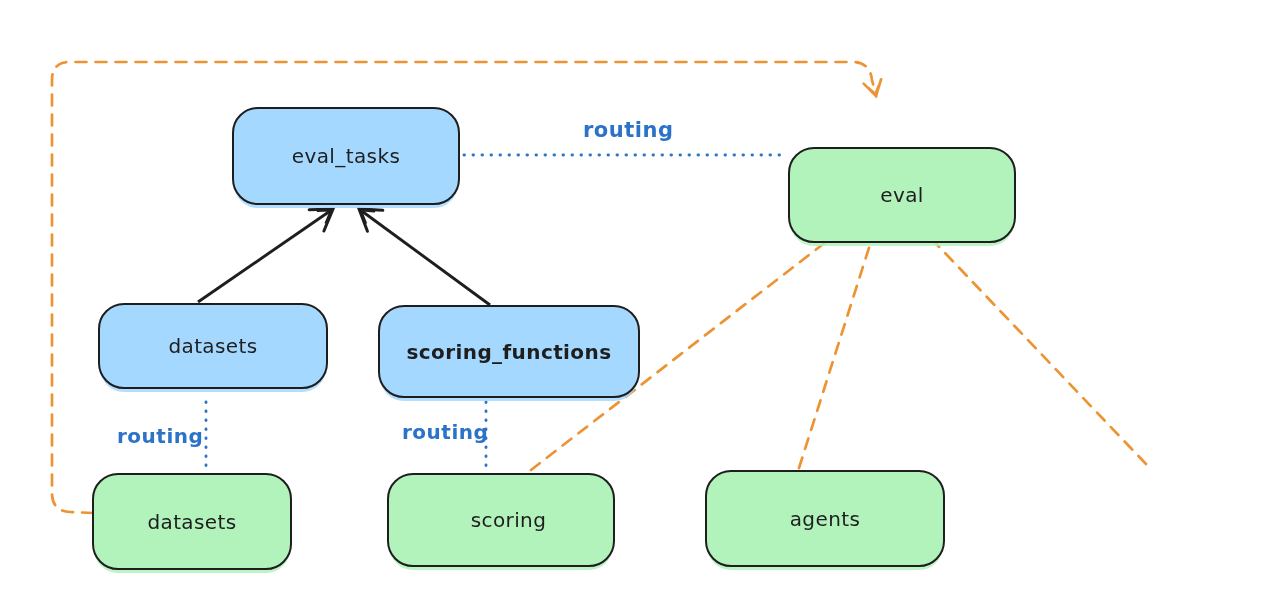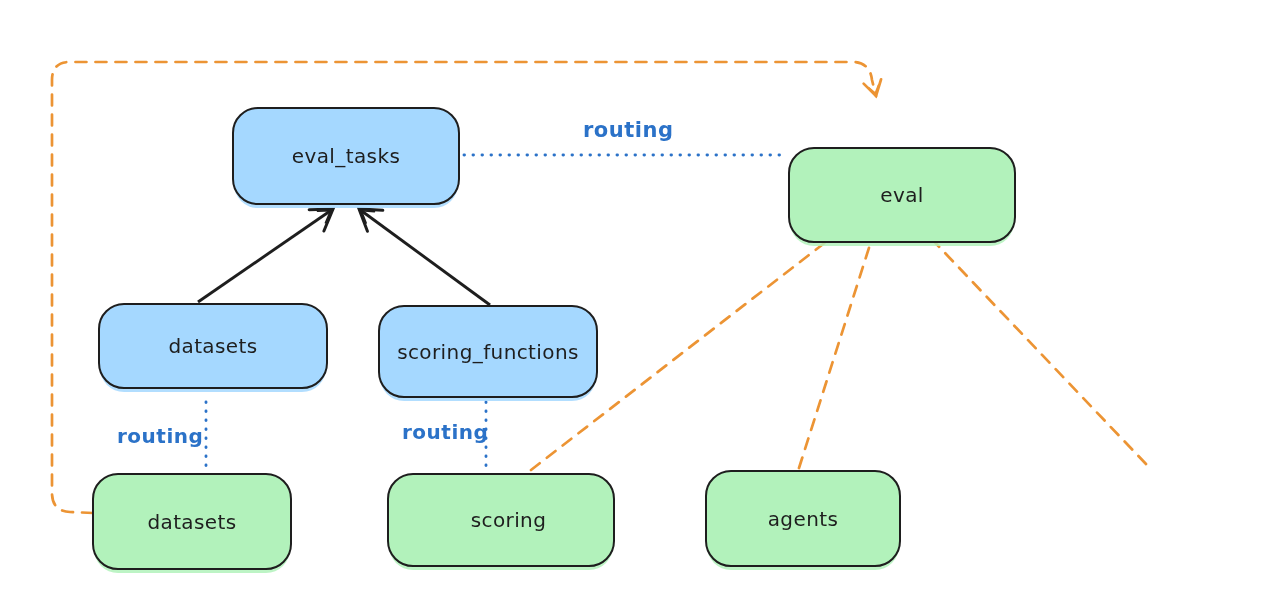--- a/index.html
+++ b/index.html
@@ -60,33 +60,33 @@
   </div>
 
   <div class="node green" style="left:788px; top:103px; width:228px; height:96px;margin-top:44px;">
     <span>eval</span>
   </div>
 
   <div class="node blue" style="left:98px; top:303px; width:230px; height:86px;">
     <span>datasets</span>
   </div>
 
-  <div class="node blue" style="left:378px; top:305px; width:220px; height:93px;">
+  <div class="node blue" style="left:378px; top:305px; width:262px; height:93px;font-weight:bold;">
     <span>scoring_functions</span>
   </div>
 
   <div class="node green" style="left:92px; top:473px; width:200px; height:97px;">
     <span>datasets</span>
   </div>
 
   <div class="node green" style="left:387px; top:473px; width:228px; height:94px;padding-left:15px;">
     <span>scoring</span>
   </div>
 
-  <div class="node green" style="left:705px; top:470px; width:196px; height:97px;">
+  <div class="node green" style="left:705px; top:470px; width:240px; height:97px;">
     <span>agents</span>
   </div>
 
 
   <div class="edge-label" style="left:583px; top:118px;">routing</div>
   <div class="edge-label" style="left:117px; top:424px; font-size:20px;">routing</div>
   <div class="edge-label" style="left:402px; top:420px; font-size:20px;">routing</div>
 
 </div>
 

